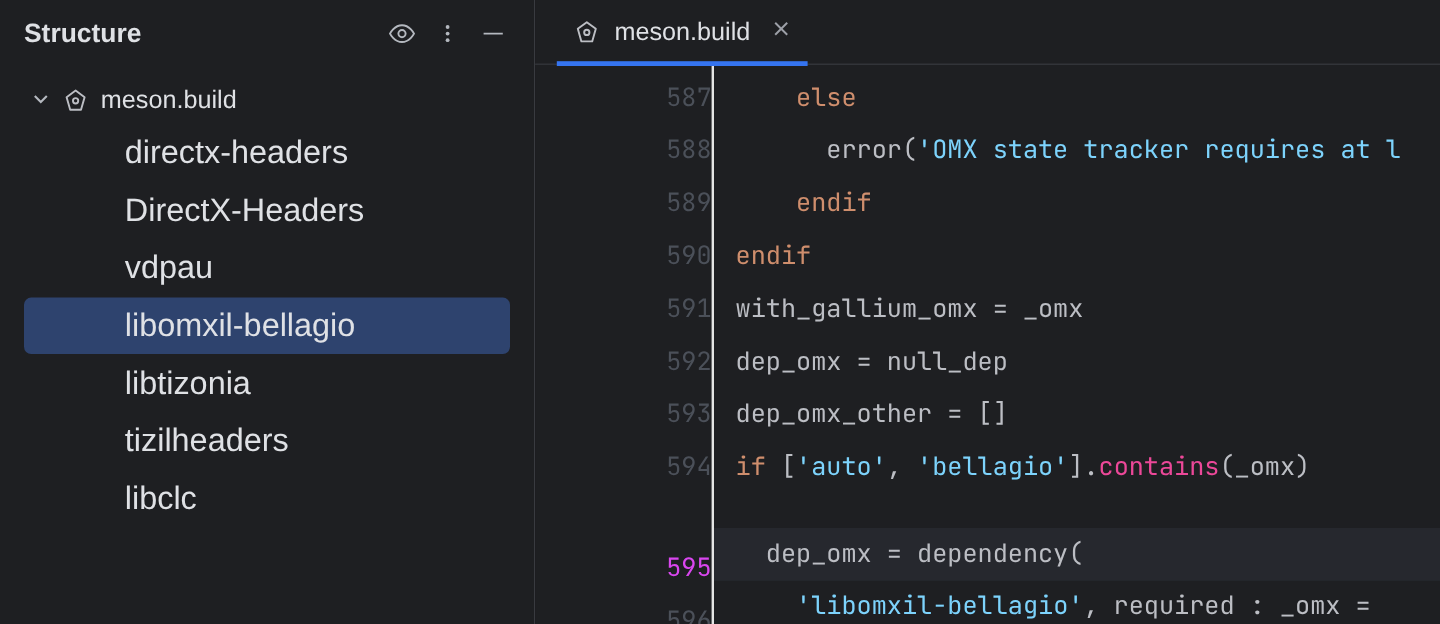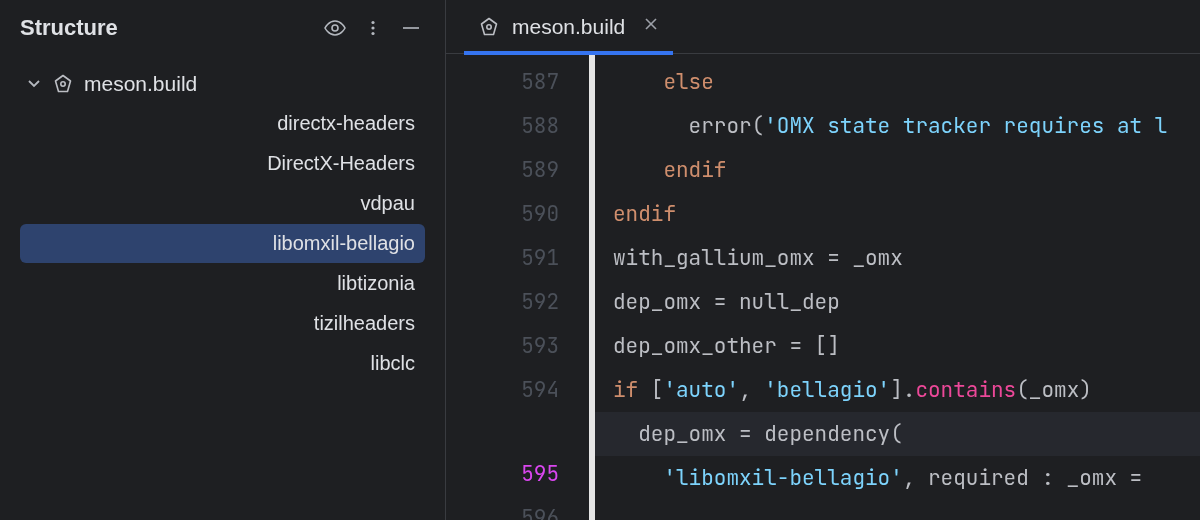--- a/index.html
+++ b/index.html
@@ -53,26 +53,25 @@
       cursor: pointer;
     }
     .tree-root-chevron {
       color: #b4b8bf;
     }
     .tree-children {
       margin-top: 2px;
     }
     .tree-item {
       padding: 8px 10px 8px 84px;
-      font-size: 20px;
+      font-size: 27px;
       color: #dfe1e5;
       cursor: pointer;
       border-radius: 6px;
       margin: 1px 4px;
-      text-align: right;
     }
     .tree-item.selected {
       background: #2e436e;
     }
     .editor-area {
       flex: 1;
       display: flex;
       flex-direction: column;
       background: #1e1f22;
     }
@@ -115,23 +114,22 @@
       display: flex;
       font-family: "JetBrains Mono", "SF Mono", Menlo, Consolas, monospace;
       font-size: 21px;
       overflow: hidden;
     }
     .gutter {
       width: 149px;
       background: #1e1f22;
       color: #4b5059;
       text-align: right;
-      padding-right: 30px;
       padding-top: 6px;
-      border-right: 6px solid #e5e5e5;
+      border-right: 2px solid #e5e5e5;
     }
     .gutter-line {
       height: 44px;
       line-height: 44px;
     }
     .gutter-line.current {
       color: #d946ef;
       margin-top: 40px;
     }
     .code {
@@ -139,20 +137,21 @@
       padding-top: 6px;
       white-space: pre;
       line-height: 44px;
     }
     .code-line {
       height: 44px;
       padding-left: 18px;
     }
     .code-line.current {
       background: #26282e;
+      margin-top: 28px;
     }
     .kw { color: #cf8e6d; }
     .str { color: #7dd3fc; }
     .fn { color: #ec4899; }
     .tok-id { color: #bcbec4; }
     .meson-icon {
       display: inline-flex;
       width: 22px;
       height: 22px;
       align-items: center;

